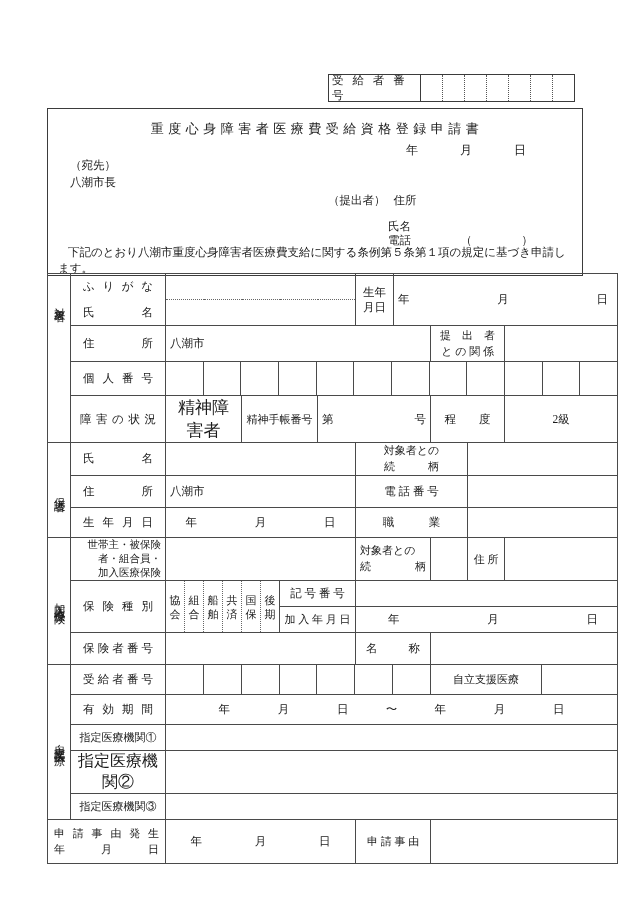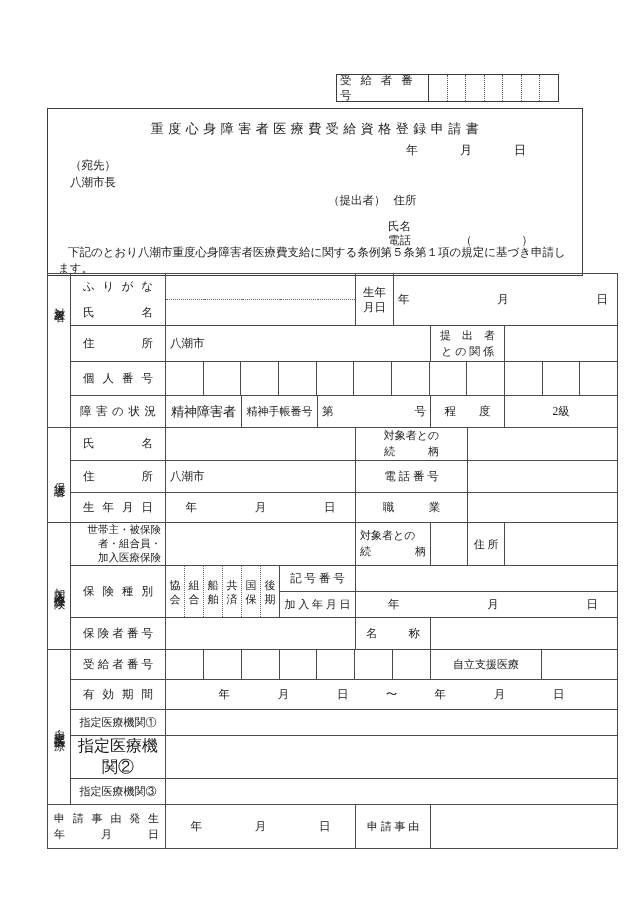--- a/index.html
+++ b/index.html
@@ -40,23 +40,23 @@
     left: 48px;
     top: 54px;
     font-size: 13px;
     letter-spacing: 0.5px;
     white-space: nowrap;
   }
 
   
   .recipient-box {
     position: absolute;
-    left: 336px;
+    left: 328px;
     top: 74px;
-    width: 223px;
+    width: 247px;
     height: 28px;
     border: 1px solid #3b3b3b;
     box-sizing: border-box;
     display: flex;
     justify-content: space-between;
   }
   .recipient-label {
     width: 92px;
     border-right: 1px solid #3b3b3b;
     box-sizing: border-box;
@@ -384,21 +384,21 @@
     <tr>
       <td class="rowlabel" style="height:32px">
         <div class="lbl-spread tight">
                 <span>障</span>
                 <span>害</span>
                 <span>の</span>
                 <span>状</span>
                 <span>況</span>
               </div>
       </td>
-      <td colspan="2" class="center" style="font-size:13px"><span>精神障害者</span></td>
+      <td colspan="2" class="center" style="font-size:17px"><span>精神障害者</span></td>
       <td colspan="2" class="center" style="font-size:11px"><span>精神手帳番号</span></td>
       <td colspan="3">
         <div class="spread">
           <span>第</span>
           <span>号</span>
         </div>
       </td>
       <td colspan="2" class="center"><span>程　　度</span></td>
       <td colspan="3" class="center"><span>2級</span></td>
     </tr>

